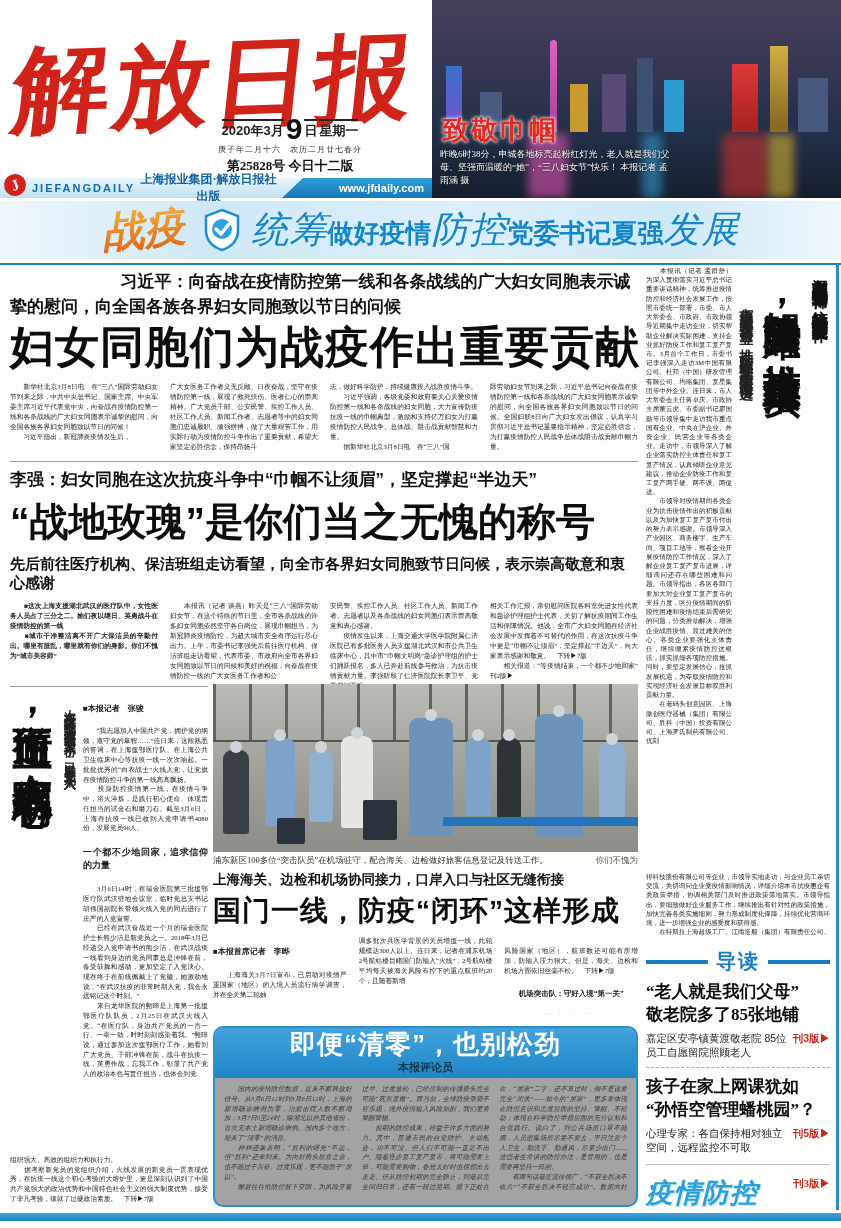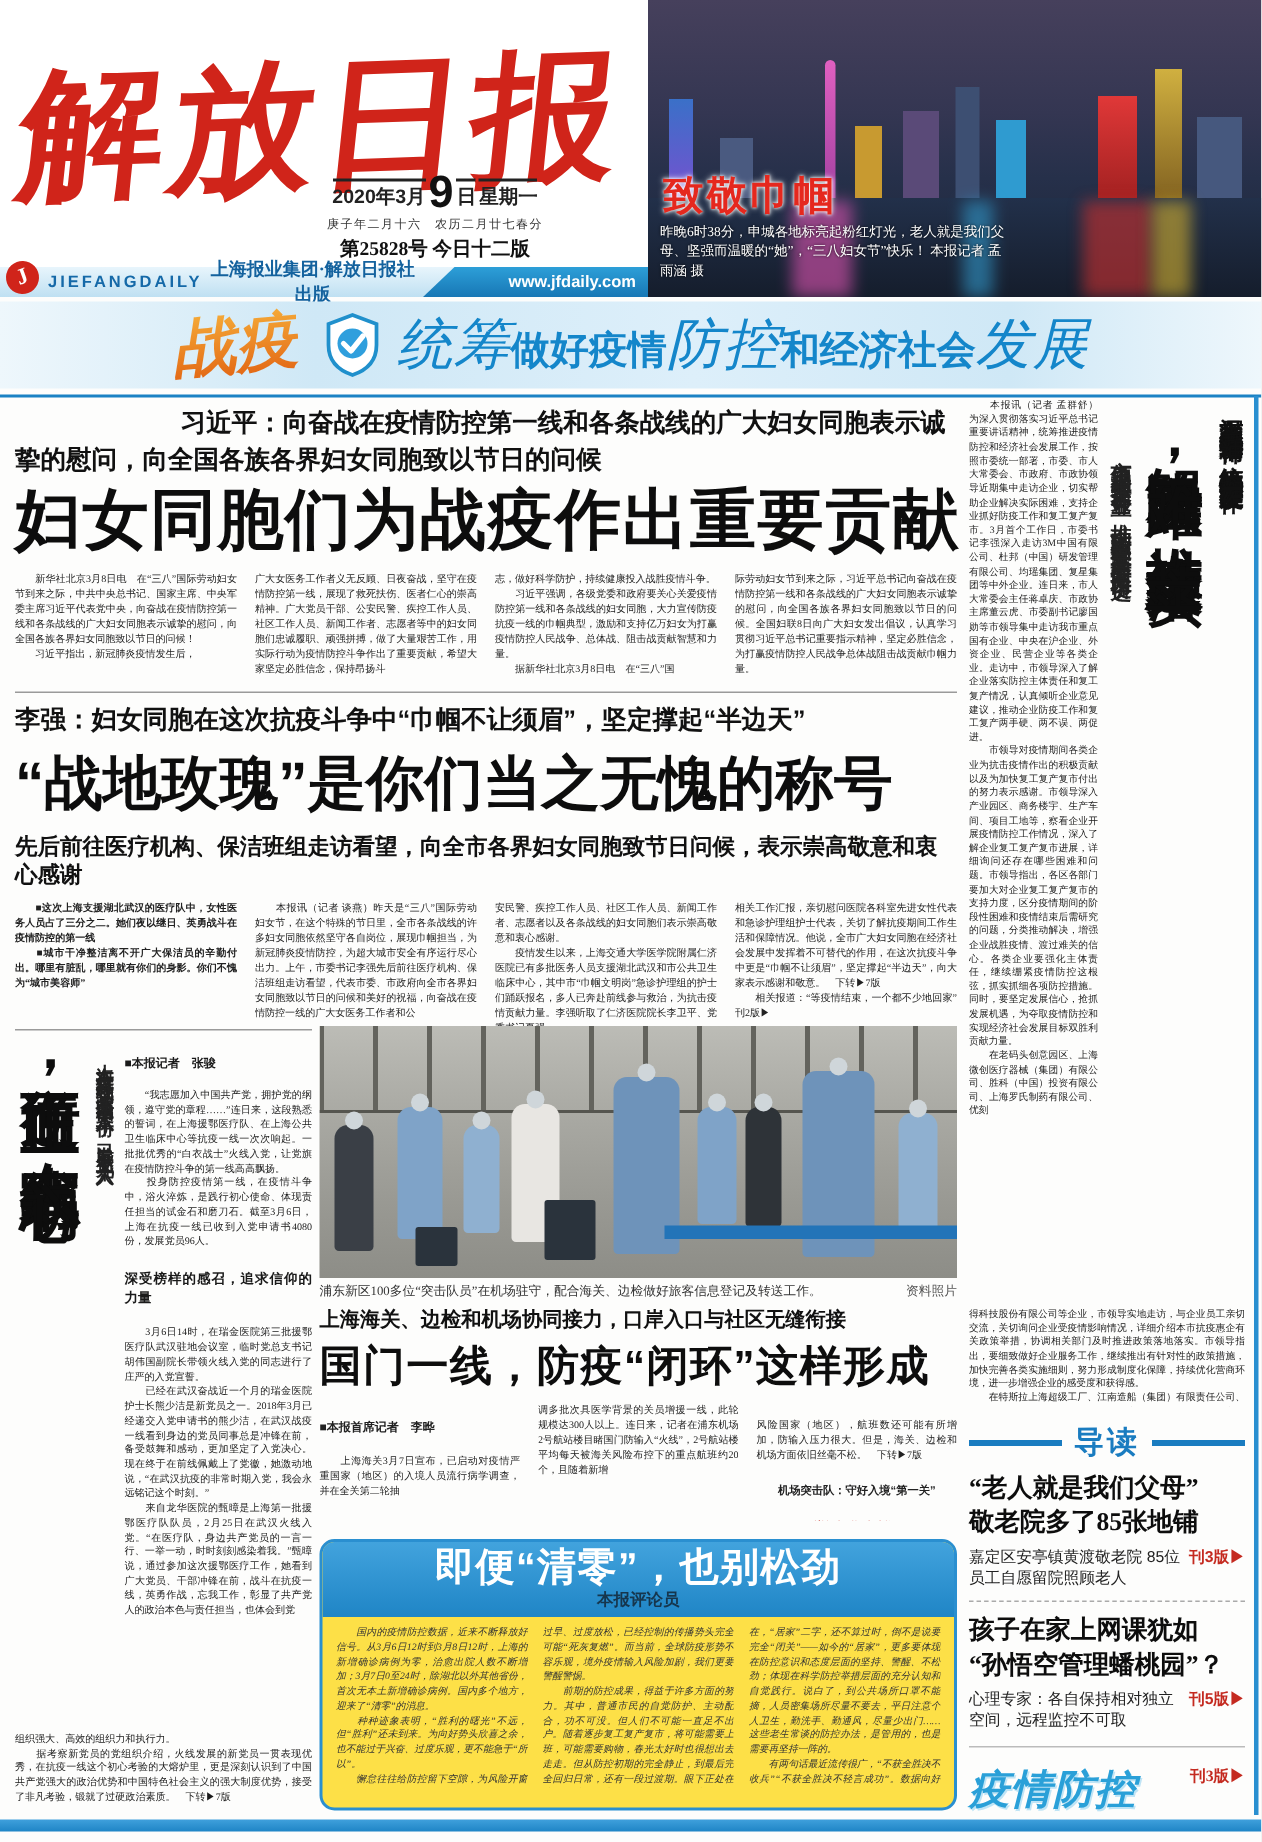--- a/index.html
+++ b/index.html
@@ -92,21 +92,21 @@
   .mp-credit{width:50px;text-align:right;color:#555;}
   
   .guomen{position:absolute;left:213px;top:871px;width:425px;}
   .guomen .kicker{font-size:13.5px;}
   .guomen .headline{font-size:28px;margin-top:3px;letter-spacing:1px;}
   .guomen .bodycols{margin-top:6px;height:78px;}
   .gm-byline{font-weight:bold;font-size:8px;margin-bottom:2px;}
   .gm-rel{font-family:"Liberation Sans",sans-serif;font-weight:bold;font-size:7.5px;text-align:center;margin-top:2px;}
   
   .editorial{position:absolute;left:213px;top:1026px;width:425px;height:181px;border:2px solid #2a8fd0;
-    border-radius:10px;overflow:hidden;box-sizing:border-box;background:#fde047;}
+    border-radius:10px;overflow:hidden;box-sizing:border-box;background:#a3a3a3;}
   .ed-head{height:50px;background:linear-gradient(180deg,#42a3dd,#1f85c6);text-align:center;}
   .ed-title{font-family:"Liberation Sans",sans-serif;font-size:26px;font-weight:900;color:#fff;line-height:32px;letter-spacing:1px;}
   .ed-byline{font-size:11px;font-weight:bold;color:#16364d;line-height:14px;}
   .ed-body{display:flex;gap:10px;padding:6px 9px;}
   .ed-col{flex:1;font-size:6.5px;line-height:1.5;font-style:italic;text-align:justify;white-space:pre-line;color:#333;overflow:hidden;height:108px;}
   
   .jiejue{position:absolute;left:646px;top:266px;width:184px;height:674px;}
   .jj-row{display:flex;gap:5px;height:100%;}
   .jj-body{width:86px;font-size:6.5px;line-height:1.42;text-align:justify;white-space:pre-line;overflow:hidden;height:604px;}
   .jj-sub{writing-mode:vertical-rl;font-size:14px;font-weight:bold;letter-spacing:2px;color:#222;padding-top:30px;}
@@ -182,21 +182,21 @@
     </div>
   </div>
 
   <div class="banner">
     <span class="zhanyi">战疫</span>
     <svg class="bshield" viewBox="0 0 40 44">
       <path d="M20 2 L36 8 V22 C36 33 29 39 20 42 C11 39 4 33 4 22 V8 Z" fill="#ffffff" stroke="#2090cc" stroke-width="2.5"></path>
       <circle cx="20" cy="21" r="10" fill="#2f9fdd"></circle>
       <path d="M14 21 L19 26 L27 16" fill="none" stroke="#ffffff" stroke-width="3.5" stroke-linecap="round" stroke-linejoin="round"></path>
     </svg>
-    <span class="bline"><span class="bg">统筹</span><span class="sm">做好疫情</span><span class="bg">防控</span><span class="sm">和经济社会</span><span class="bg">发展</span></span>
+    <span class="bline"><span class="bg">统筹</span><span class="sm">做好疫情</span><span class="bg">防控</span><span class="sm">党委书记夏强</span><span class="bg">发展</span></span>
   </div>
 
   <div class="lead">
     <div class="kicker">习近平：向奋战在疫情防控第一线和各条战线的广大妇女同胞表示诚挚的慰问，向全国各族各界妇女同胞致以节日的问候</div>
     <div class="headline">妇女同胞们为战疫作出重要贡献</div>
     <div class="bodycols">
       <div class="bcol">　　新华社北京3月8日电　在“三八”国际劳动妇女节到来之际，中共中央总书记、国家主席、中央军委主席习近平代表党中央，向奋战在疫情防控第一线和各条战线的广大妇女同胞表示诚挚的慰问，向全国各族各界妇女同胞致以节日的问候！
 　　习近平指出，新冠肺炎疫情发生后，</div>
       <div class="bcol">广大女医务工作者义无反顾、日夜奋战，坚守在疫情防控第一线，展现了救死扶伤、医者仁心的崇高精神。广大党员干部、公安民警、疾控工作人员、社区工作人员、新闻工作者、志愿者等中的妇女同胞们忠诚履职、顽强拼搏，做了大量艰苦工作，用实际行动为疫情防控斗争作出了重要贡献，希望大家坚定必胜信念，保持昂扬斗</div>
       <div class="bcol">志，做好科学防护，持续健康投入战胜疫情斗争。
@@ -223,21 +223,21 @@
   </div>
 
   <div class="nixing">
     <div class="nx-row">
       <div class="nx-head vert">逆行而上，在火线书写初心</div>
       <div class="nx-sub vert">上海在抗疫一线收到入党申请书四千零八十份　已发展党员九十六人</div>
       <div class="nx-body">
         <div class="nx-byline">■本报记者　张骏</div>
         <div>　　“我志愿加入中国共产党，拥护党的纲领，遵守党的章程……”连日来，这段熟悉的誓词，在上海援鄂医疗队、在上海公共卫生临床中心等抗疫一线一次次响起。一批批优秀的“白衣战士”火线入党，让党旗在疫情防控斗争的第一线高高飘扬。
 　　投身防控疫情第一线，在疫情斗争中，浴火淬炼，是践行初心使命、体现责任担当的试金石和磨刀石。截至3月6日，上海在抗疫一线已收到入党申请书4080份，发展党员96人。</div>
-        <div class="nx-subhead">深受榜样的感召，追求信仰的力量</div>
+        <div class="nx-subhead">一个都不少地回家，追求信仰的力量</div>
         <div>　　3月6日14时，在瑞金医院第三批援鄂医疗队武汉驻地会议室，临时党总支书记胡伟国副院长带领火线入党的同志进行了庄严的入党宣誓。
 　　已经在武汉奋战近一个月的瑞金医院护士长熊少洁是新党员之一。2018年3月已经递交入党申请书的熊少洁，在武汉战疫一线看到身边的党员同事总是冲锋在前，备受鼓舞和感动，更加坚定了入党决心。现在终于在前线佩戴上了党徽，她激动地说，“在武汉抗疫的非常时期入党，我会永远铭记这个时刻。”
 　　来自龙华医院的甄暲是上海第一批援鄂医疗队队员，2月25日在武汉火线入党。“在医疗队，身边共产党员的一言一行、一举一动，时时刻刻感染着我。”甄暲说，通过参加这次援鄂医疗工作，她看到广大党员、干部冲锋在前，战斗在抗疫一线，英勇作战，忘我工作，彰显了共产党人的政治本色与责任担当，也体会到党</div>
       </div>
     </div>
     <div class="nx-bottom">组织强大、高效的组织力和执行力。
 　　据考察新党员的党组织介绍，火线发展的新党员一贯表现优秀，在抗疫一线这个初心考验的大熔炉里，更是深刻认识到了中国共产党强大的政治优势和中国特色社会主义的强大制度优势，接受了非凡考验，锻就了过硬政治素质。　下转▶7版</div>
   </div>
 
   <div class="midphoto">
@@ -250,21 +250,21 @@
     <div class="fig" style="left:252px;bottom:36px;width:26px;height:78px;background:#7fa3c8;"></div>
     <div class="fig" style="left:284px;bottom:34px;width:24px;height:80px;background:#2e3338;"></div>
     <div class="fig" style="left:322px;bottom:14px;width:48px;height:124px;background:#6e93ba;"></div>
     <div class="fig" style="left:386px;bottom:30px;width:26px;height:80px;background:#8fb0d0;"></div>
     <div class="lug" style="left:150px;bottom:12px;width:34px;height:40px;"></div>
     <div class="lug" style="left:64px;bottom:8px;width:28px;height:26px;"></div>
     <div class="qbar"></div>
   </div>
   <div class="mp-caprow">
     <div class="mp-cap">浦东新区100多位“突击队员”在机场驻守，配合海关、边检做好旅客信息登记及转送工作。</div>
-    <div class="mp-credit">资料照片</div>
+    <div class="mp-credit">你们不愧为</div>
   </div>
 
   <div class="guomen">
     <div class="kicker">上海海关、边检和机场协同接力，口岸入口与社区无缝衔接</div>
     <div class="headline">国门一线，防疫“闭环”这样形成</div>
     <div class="bodycols">
       <div class="bcol">
         <div class="gm-byline">■本报首席记者　李晔</div>
         <div>　　上海海关3月7日宣布，已启动对疫情严重国家（地区）的入境人员流行病学调查，并在全关第二轮抽</div>
       </div>

